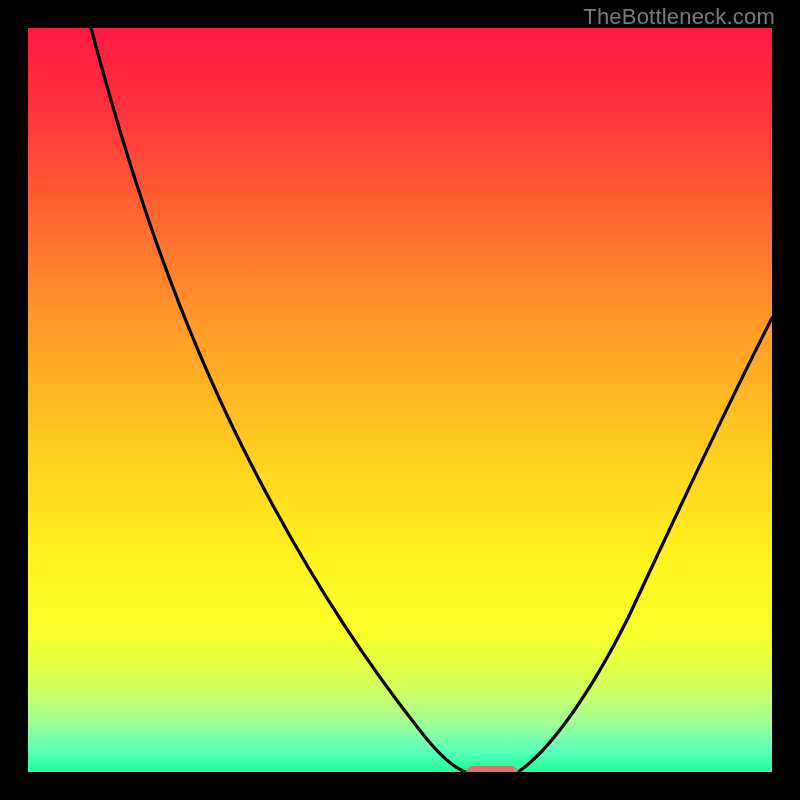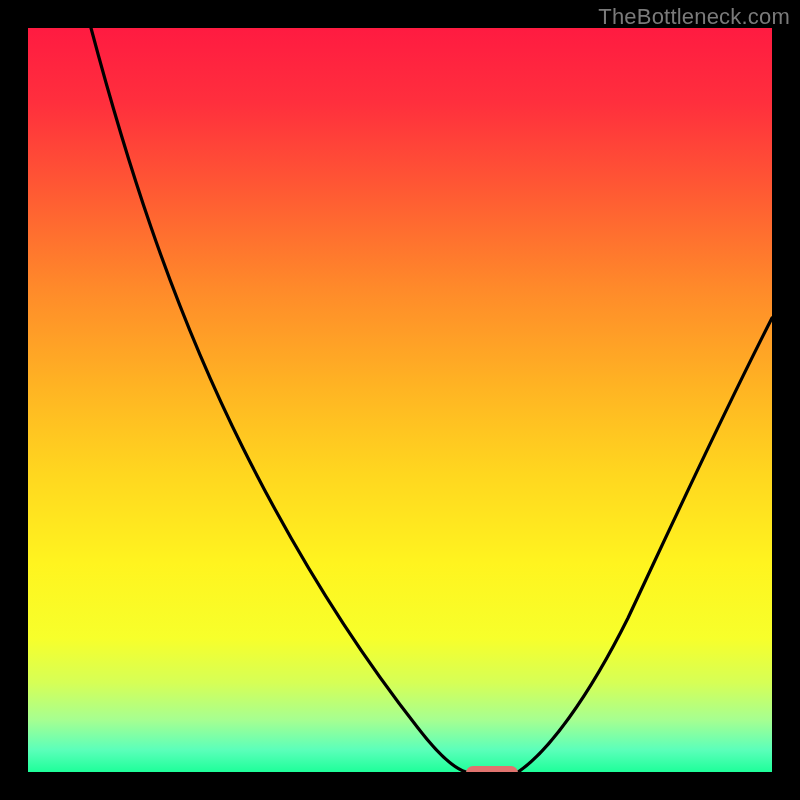--- a/index.html
+++ b/index.html
@@ -13,21 +13,21 @@
   }
   .frame {
     position: relative;
     width: 800px;
     height: 800px;
     background: #000;
   }
   .watermark {
     position: absolute;
     top: 4px;
-    right: 10px;
+    right: 25px;
     color: #7a7a7a;
     font-size: 22px;
     letter-spacing: 0.2px;
     font-weight: 400;
   }
   .plot-area {
     position: absolute;
     left: 28px;
     top: 28px;
     width: 744px;

